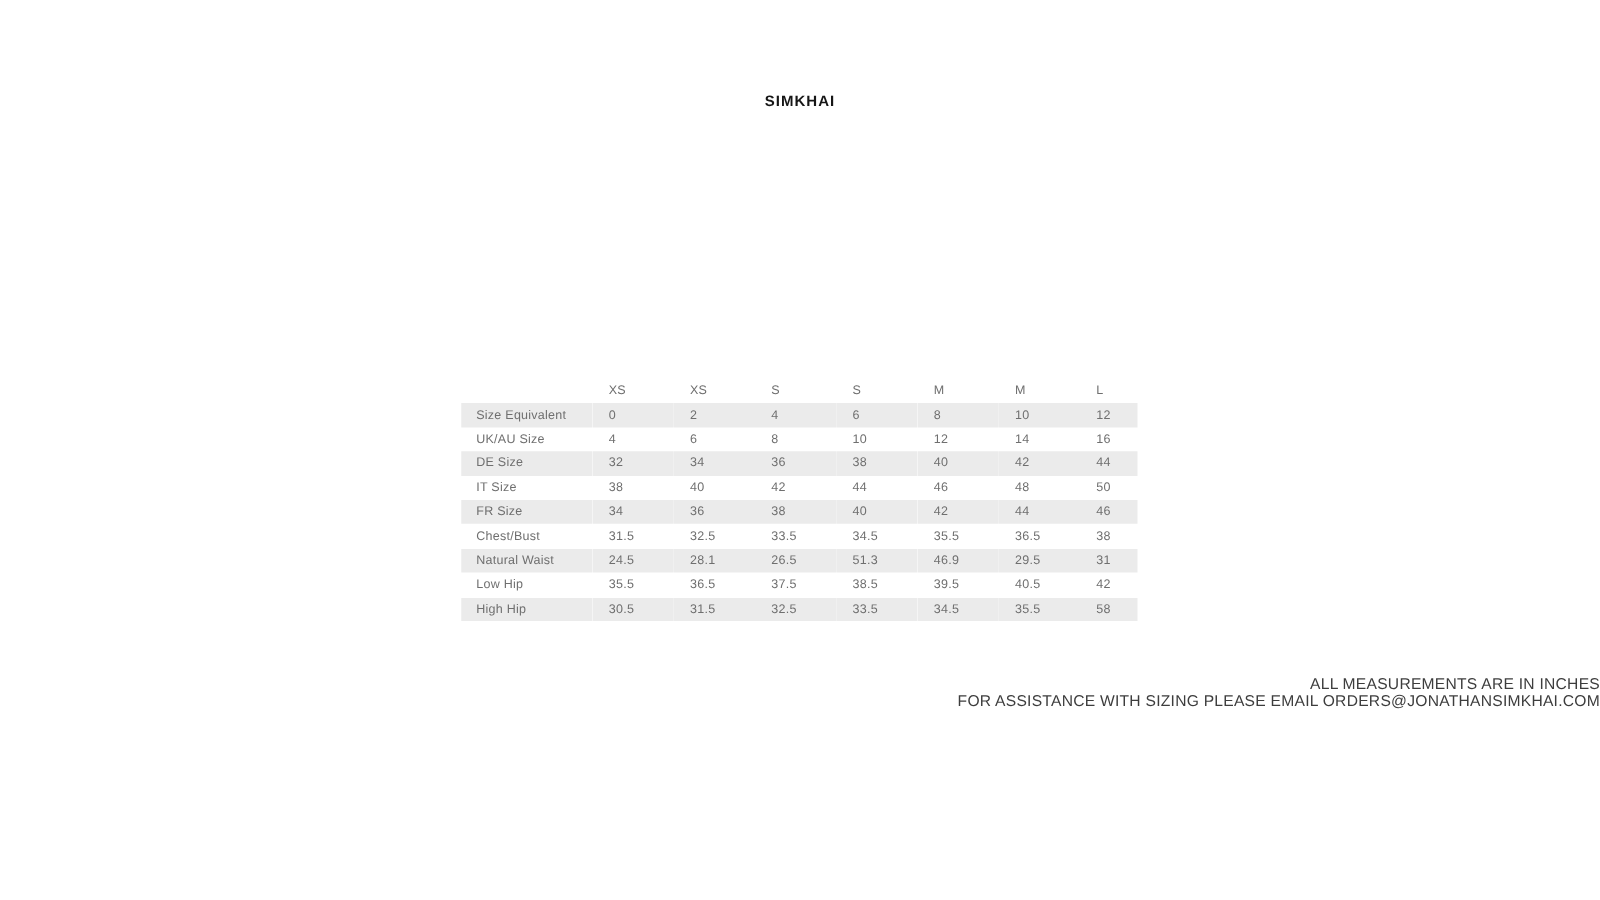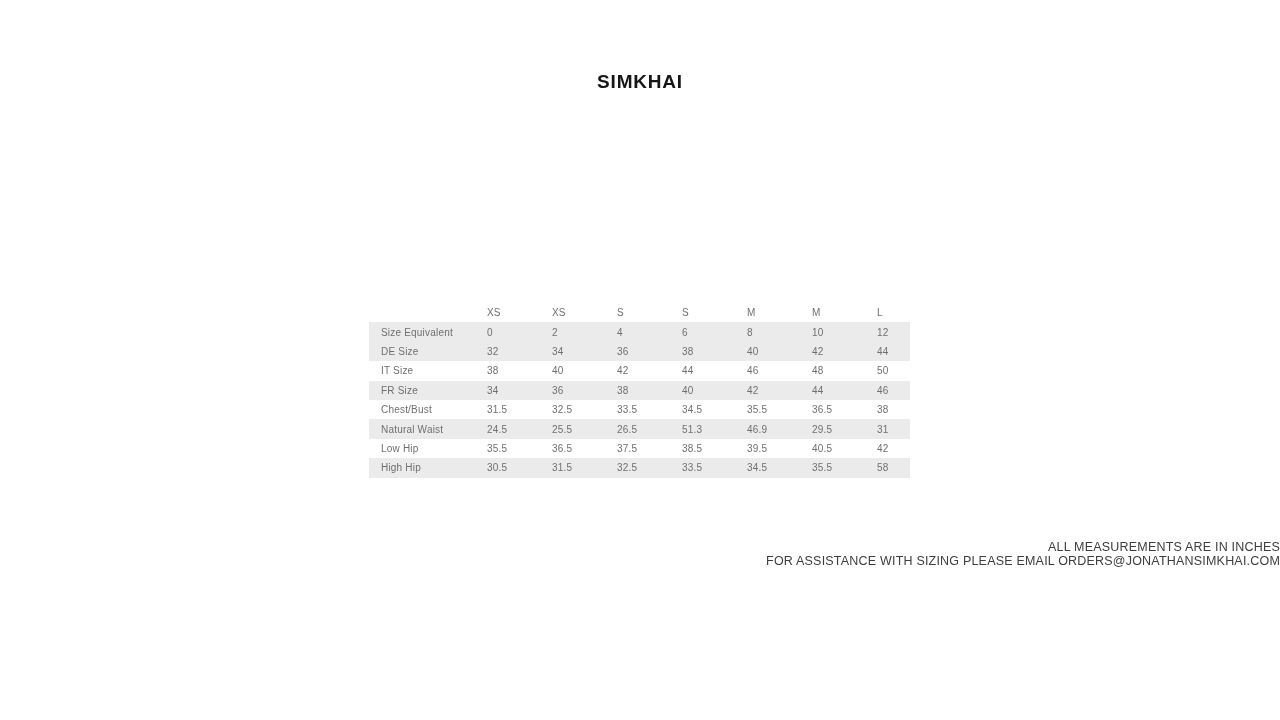--- a/index.html
+++ b/index.html
@@ -18,21 +18,21 @@
     font-family: "Liberation Sans", sans-serif;
     position: relative;
     overflow: hidden;
   }
   .brand {
     position: absolute;
     top: 73px;
     left: 0;
     width: 100%;
     text-align: center;
-    font-size: 19px;
+    font-size: 12px;
     line-height: 17px;
     font-weight: bold;
     letter-spacing: 0.8px;
     color: var(--title-text);
   }
   .chart-wrap {
     position: absolute;
     left: 369px;
     top: 303px;
   }
@@ -105,20 +105,30 @@
         <tr class="shaded">
           <th>Size Equivalent</th>
           <td>0</td>
           <td>2</td>
           <td>4</td>
           <td>6</td>
           <td>8</td>
           <td>10</td>
           <td>12</td>
         </tr>
+        <tr>
+          <th>UK/AU Size</th>
+          <td>4</td>
+          <td>6</td>
+          <td>8</td>
+          <td>10</td>
+          <td>12</td>
+          <td>14</td>
+          <td>16</td>
+        </tr>
         <tr class="shaded">
           <th>DE Size</th>
           <td>32</td>
           <td>34</td>
           <td>36</td>
           <td>38</td>
           <td>40</td>
           <td>42</td>
           <td>44</td>
         </tr>
@@ -148,21 +158,21 @@
           <td>32.5</td>
           <td>33.5</td>
           <td>34.5</td>
           <td>35.5</td>
           <td>36.5</td>
           <td>38</td>
         </tr>
         <tr class="shaded">
           <th>Natural Waist</th>
           <td>24.5</td>
-          <td>25.5</td>
+          <td>28.1</td>
           <td>26.5</td>
           <td>51.3</td>
           <td>46.9</td>
           <td>29.5</td>
           <td>31</td>
         </tr>
         <tr>
           <th>Low Hip</th>
           <td>35.5</td>
           <td>36.5</td>

